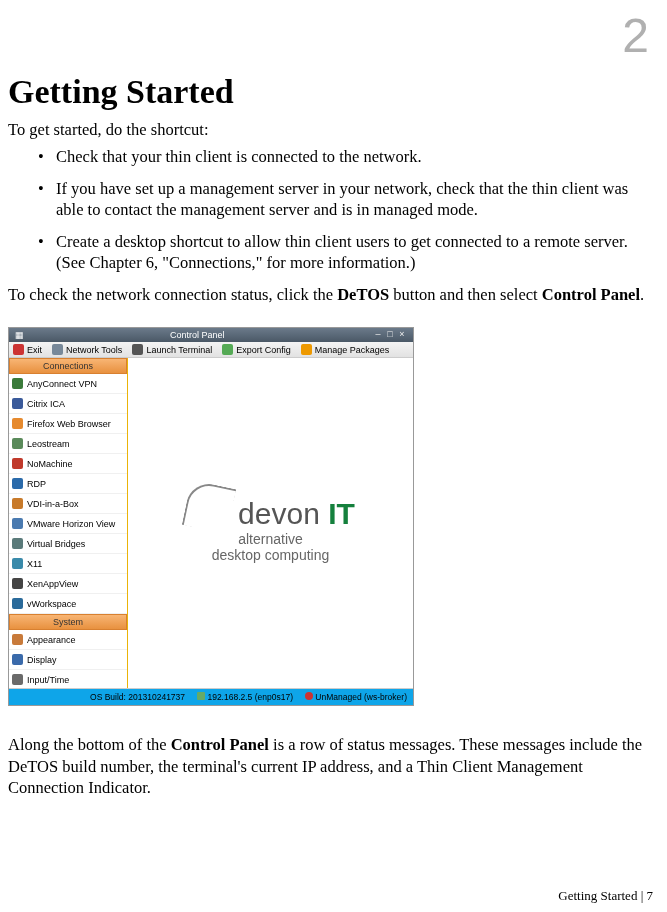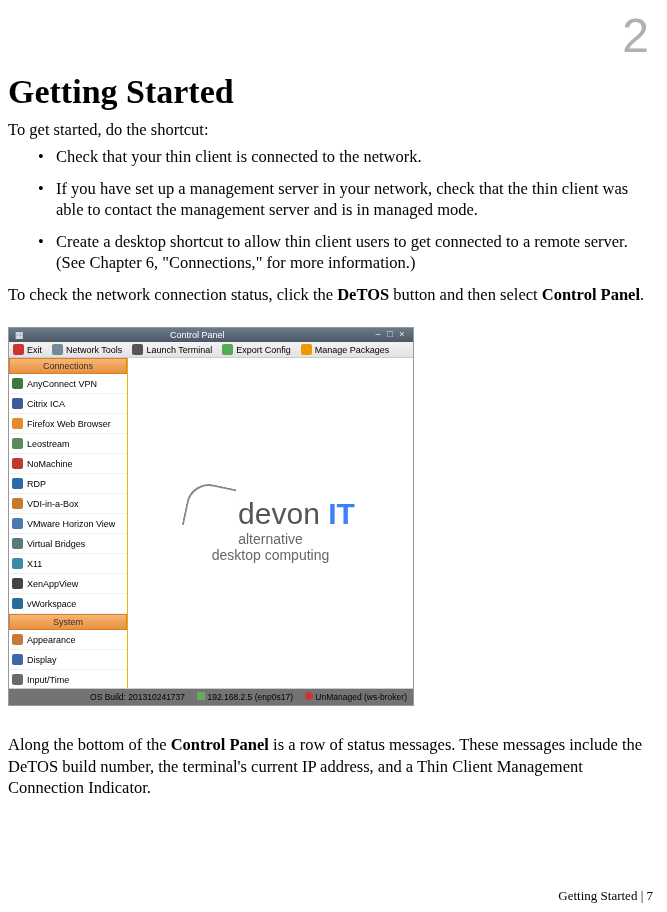--- a/index.html
+++ b/index.html
@@ -18,24 +18,24 @@
 .ss-menu .mi{display:flex;align-items:center;gap:3px}
 .icon{width:11px;height:11px;display:inline-block;border-radius:2px}
 .ss-body{display:flex;height:330px}
 .ss-left{width:118px;border-right:1px solid #eab308;background:#fff;overflow:hidden}
 .grp{background:linear-gradient(#f8b574,#e8913f);color:#333;font-size:9px;padding:2px 4px;text-align:center;font-weight:400;border:1px solid #d88030;margin:0}
 .lst{padding:0;margin:0}
 .lst div{display:flex;align-items:center;gap:4px;padding:4px 3px;border-bottom:1px solid #f0f0f0;font-size:9px;white-space:nowrap;overflow:hidden}
 .ss-right{flex:1;display:flex;align-items:center;justify-content:center;background:#fff}
 .logo{text-align:center}
 .logo .w1{font-family:Arial,sans-serif;font-size:30px;color:#555}
-.logo .w1 b{color:#3b82f6;font-weight:700}
+.logo .w1 b{color:#15803d;font-weight:700}
 .logo .sw{width:44px;height:44px;border:2px solid #888;border-bottom:none;border-right:none;border-radius:50% 0 0 0;transform:rotate(12deg);display:inline-block;margin:0 6px -6px 0}
 .logo .w2{font-family:Arial,sans-serif;font-size:14px;color:#666;}
-.ss-status{border-top:1px solid #ccc;background:#737373;font-size:8.5px;padding:3px 6px;display:flex;gap:12px;align-items:center;justify-content:flex-end}
+.ss-status{border-top:1px solid #ccc;background:#0ea5e9;font-size:8.5px;padding:3px 6px;display:flex;gap:12px;align-items:center;justify-content:flex-end}
 .dotr{width:8px;height:8px;background:#c33;border-radius:50%;display:inline-block}
 .dotg{width:8px;height:8px;background:#6a6;border-radius:1px;display:inline-block}
 .footer{position:absolute;bottom:8px;right:14px;font-size:13px}
 </style>
 </head>
 <body>
 
 <div class="page">
   <div class="chapnum">2</div>
   <h1>Getting Started</h1>

